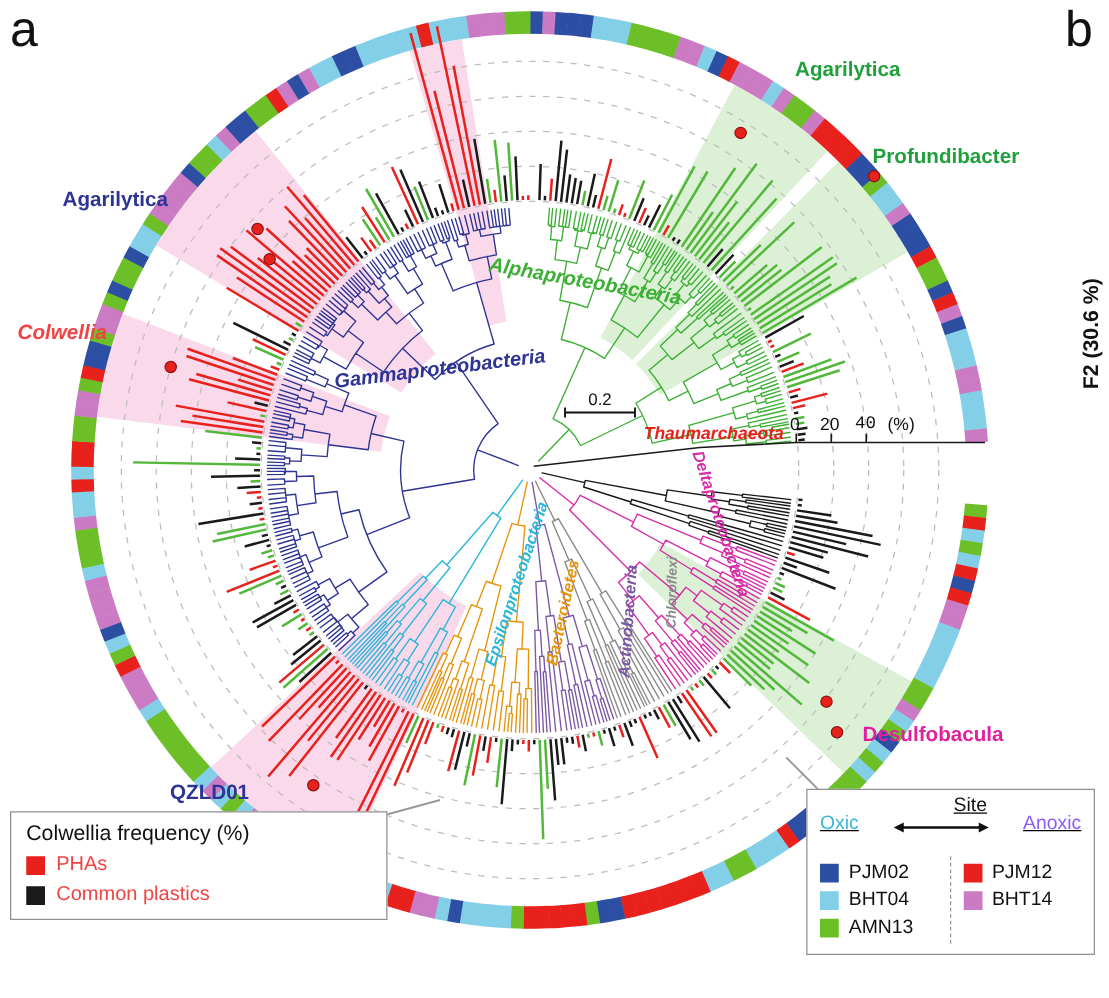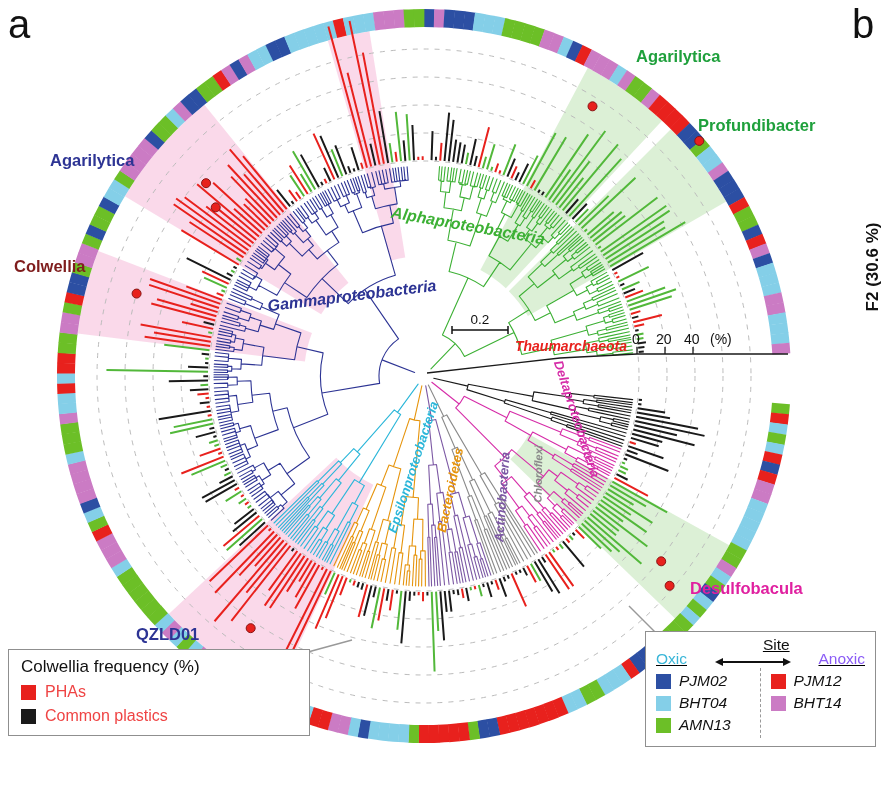--- a/index.html
+++ b/index.html
@@ -23,21 +23,21 @@
   .legend.site { left:645px; top:631px; width:231px; padding:4px 10px 8px 10px; }
   .site-head { display:flex; align-items:flex-start; justify-content:space-between;text-decoration:underline; }
   .site-side { font-size:15.5px; font-weight:normal; margin-top:14px; }
   .site-mid { display:flex; flex-direction:column; align-items:center; }
   .site-title { font-size:15.5px; color:#111;margin-left:47px; }
   .site-arrow { position:relative; width:62px; height:2px; background:#111; display:block; margin-top:7px; }
   .site-arrow::before,.site-arrow::after { content:""; position:absolute; top:-3.5px;
     border-top:4.5px solid transparent; border-bottom:4.5px solid transparent; }
   .site-arrow::before { left:-7px; border-right:8px solid #111; }
   .site-arrow::after  { right:-7px; border-left:8px solid #111; }
-  .site-cols { display:flex; margin-top:0;font-style:italic; }
+  .site-cols { display:flex; margin-top:17px; }
   .site-col { width:50%; }
   .site-col.left  { border-right:1.5px dashed #999; padding-right:8px; }
   .site-col.right { padding-left:10px; }
   .site-item { display:flex; align-items:center; gap:8px; margin:4px 0; font-size:15.5px; color:#111; }
 </style>
 </head>
 <body>
 
 <div class="stage">
 
@@ -322,36 +322,36 @@
       </g>
     </svg>
 
   <span class="lbl panel-letter" style="left:8px; top:4px;">a</span>
   <span class="lbl panel-letter" style="left:852px; top:4px;">b</span>
   <span class="lbl f2-label" style="left:873px; top:267px; transform:translate(-50%,-50%) rotate(-90deg);">F2 (30.6 %)</span>
 
   <span class="lbl genus" style="left: 636px; top: 47px; color: rgb(31, 160, 60);">Agarilytica</span>
   <span class="lbl genus" style="left: 698px; top: 116px; color: rgb(31, 160, 60);">Profundibacter</span>
   <span class="lbl genus" style="left: 50px; top: 151px; color: rgb(45, 52, 148);">Agarilytica</span>
-  <span class="lbl genus" style="left: 14px; top: 257px; color: #7f1d1d;">Colwellia</span>
+  <span class="lbl genus" style="left: 14px; top: 257px; color: #ef4444; font-style: italic;">Colwellia</span>
   <span class="lbl genus" style="left: 136px; top: 625px; color: rgb(45, 52, 148);">QZLD01</span>
   <span class="lbl genus" style="left: 690px; top: 579px; color: rgb(224, 32, 160);">Desulfobacula</span>
 
   <span class="lbl clade" style="left: 468px; top: 226px; font-size: 16px; transform: translate(-50%, -50%) rotate(10deg); color: rgb(60, 176, 52);">Alphaproteobacteria</span>
   <span class="lbl clade" style="left: 352px; top: 296px; font-size: 16px; transform: translate(-50%, -50%) rotate(-7deg); color: rgb(45, 52, 148);">Gammaproteobacteria</span>
   <span class="lbl clade" style="left: 571px; top: 346px; font-size: 14px; transform: translate(-50%, -50%); color: rgb(232, 33, 29);">Thaumarchaeota</span>
   <span class="lbl clade" style="left: 413px; top: 467px; font-size: 13px; transform: translate(-50%, -50%) rotate(-72deg); color: rgb(42, 182, 217);">Epsilonproteobacteria</span>
   <span class="lbl clade" style="left: 450px; top: 490px; font-size: 13px; transform: translate(-50%, -50%) rotate(-78deg); color: rgb(230, 148, 12);">Bacteroidetes</span>
   <span class="lbl clade" style="left: 502px; top: 497px; font-size: 13px; transform: translate(-50%, -50%) rotate(-86deg); color: rgb(124, 88, 164);">Actinobacteria</span>
   <span class="lbl clade" style="left: 538px; top: 474px; font-size: 11px; transform: translate(-50%, -50%) rotate(-89deg); color: rgb(138, 138, 138);">Chloroflexi</span>
   <span class="lbl clade" style="left: 577px; top: 419px; font-size: 13px; transform: translate(-50%, -50%) rotate(72deg); color: rgb(214, 44, 168);">Deltaproteobacteria</span>
 
   <span class="lbl tick" style="left:632px; top:331px;">0</span>
   <span class="lbl tick" style="left:656px; top:331px;">20</span>
-  <span class="lbl tick" style="left:684px; top:331px;">40</span>
+  <span class="lbl tick" style="left:684px; top:331px;font-family:Liberation Mono, monospace;">40</span>
   <span class="lbl tick" style="left:710px; top:331px;">(%)</span>
 
   <span class="lbl scalebar-label" style="left:480px; top:312px; transform:translateX(-50%);">0.2</span>
 
   <div class="legend freq">
     <div class="legend-title">Colwellia frequency (%)</div>
     <div class="legend-row">
       <span class="sw" style="background: rgb(232, 33, 29);"></span>
       <span>PHAs</span>
     </div>

